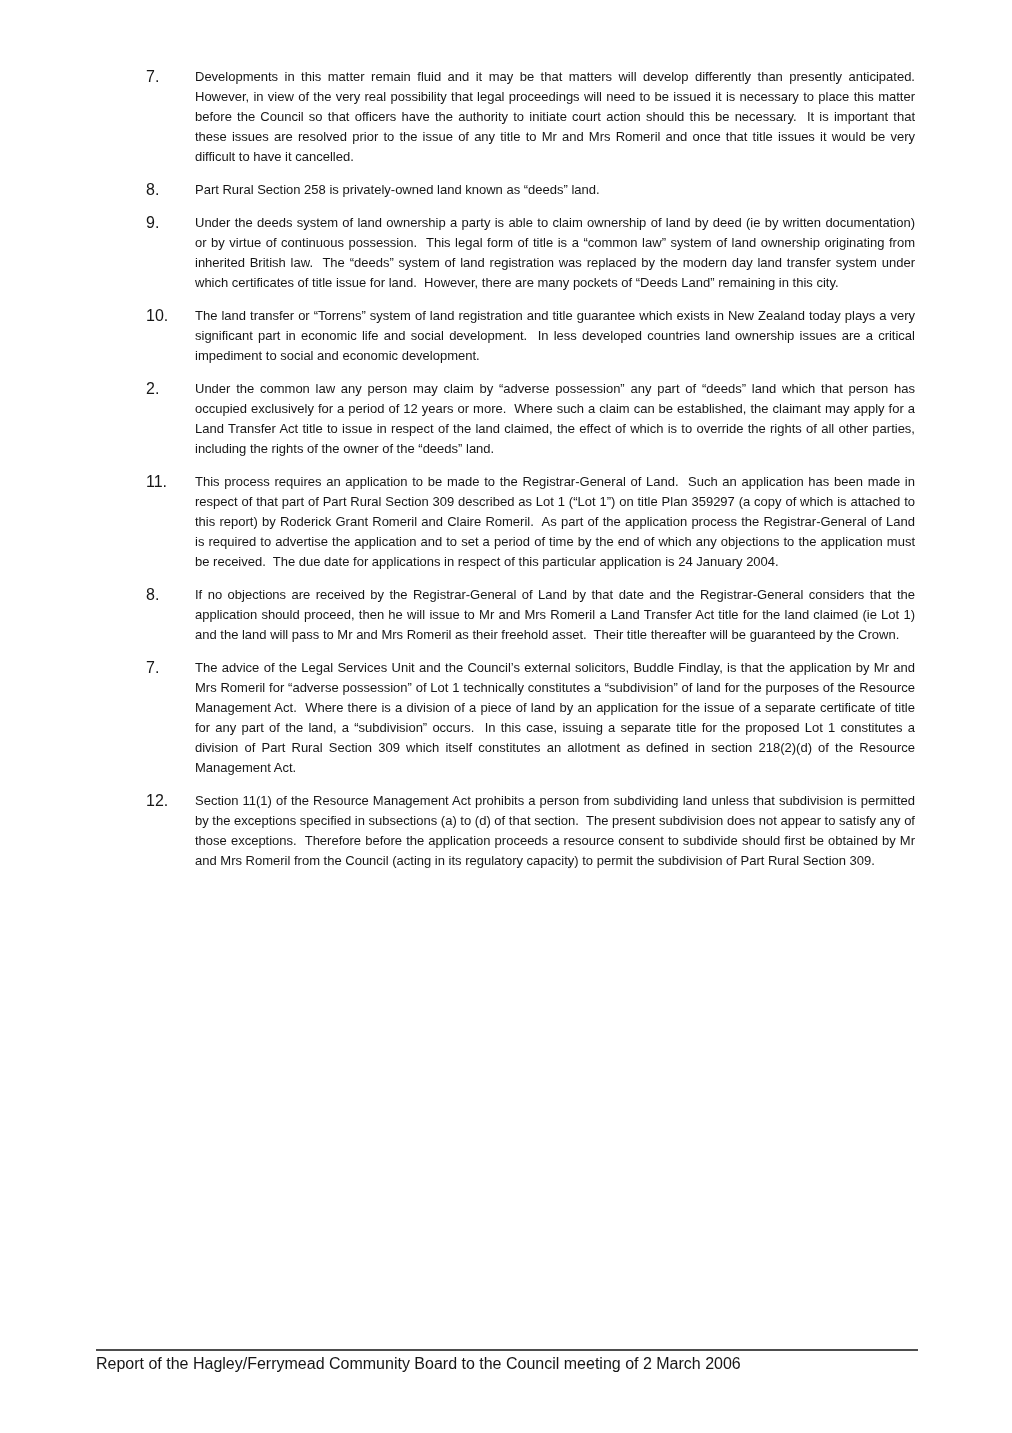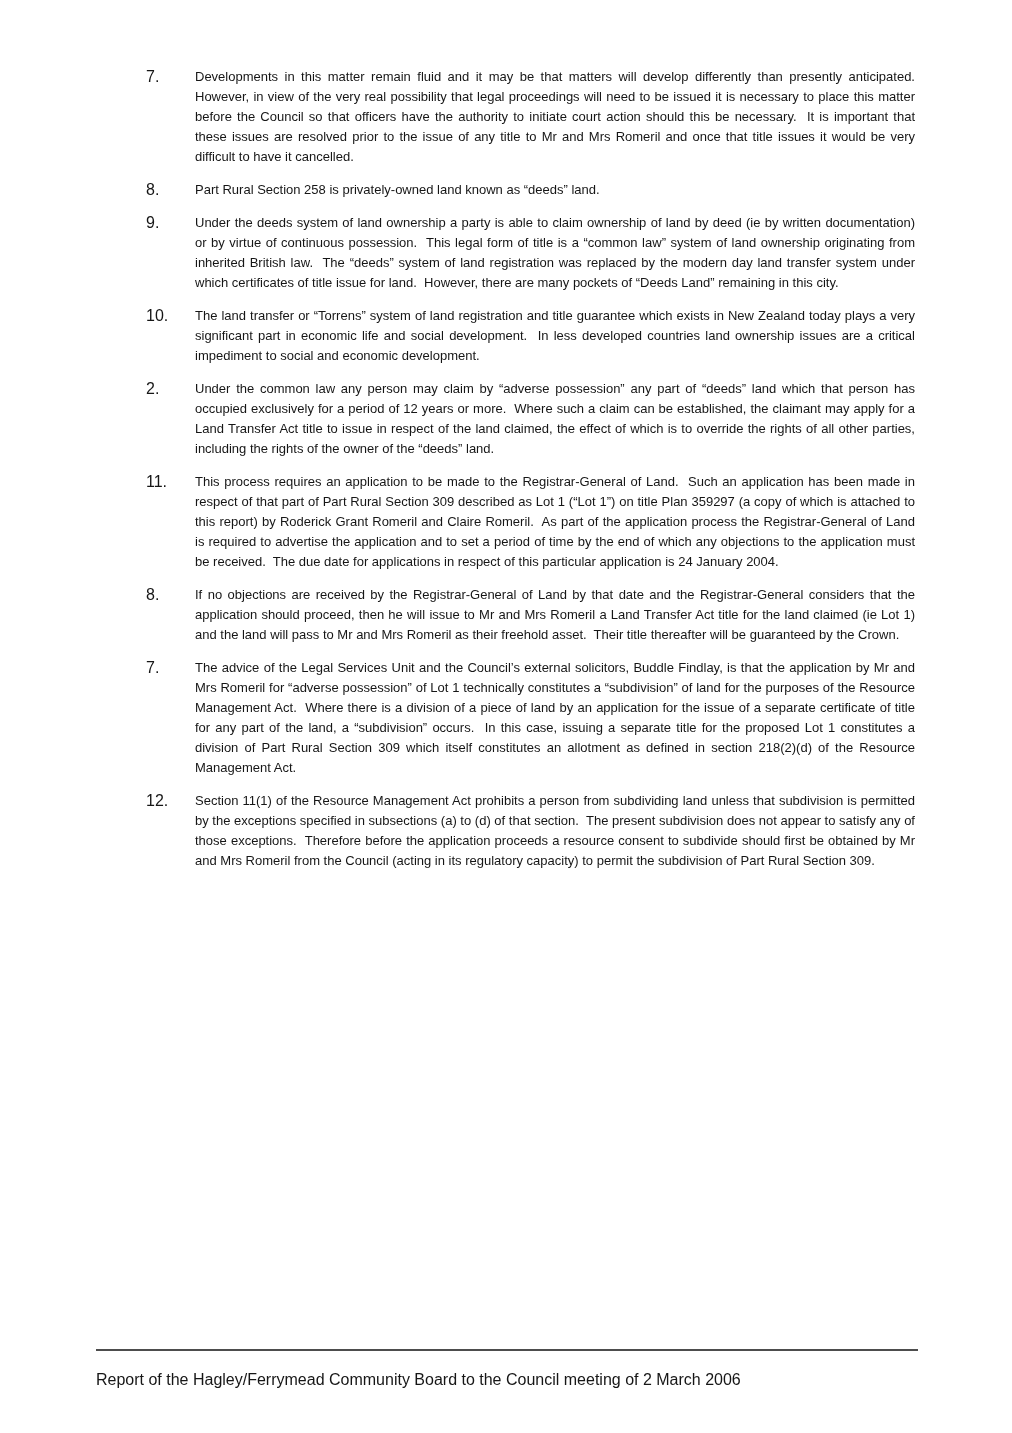--- a/index.html
+++ b/index.html
@@ -44,21 +44,21 @@
     left: 96px;
     top: 1349px;
     width: 822px;
   }
   .rule {
     width: 100%;
     height: 2px;
     background: #4d4d4d;
   }
   .footer-text {
-    margin-top: 19px;
+    margin-top: 3px;
     font-size: 16px;
     line-height: 20px;
   }
 </style>
 </head>
 <body>
 
 <main class="page">
   <div class="body-col">
 

